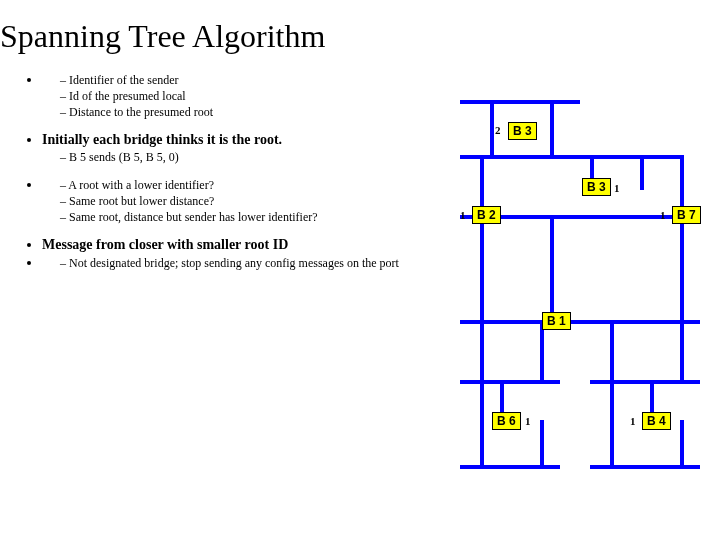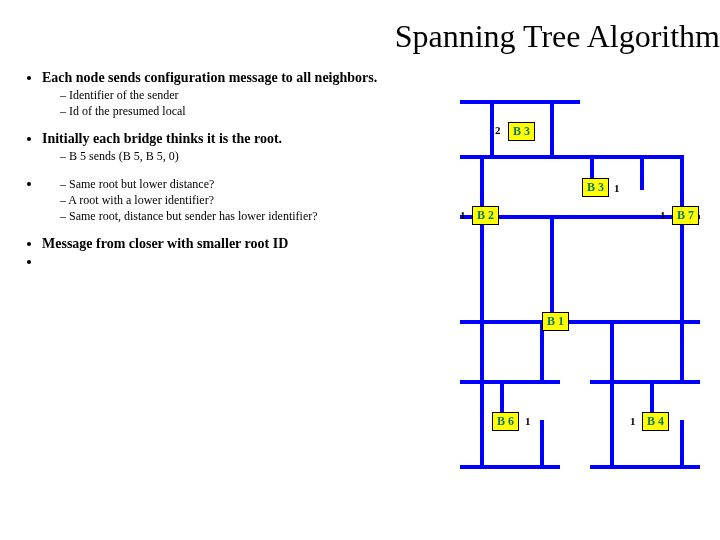--- a/index.html
+++ b/index.html
@@ -7,21 +7,21 @@
     width: 720px;
     height: 540px;
     background: #fff;
     font-family: "Times New Roman", serif;
     color: #000;
     position: relative;
     overflow: hidden;
   }
   .title {
     font-size: 32px;
-    text-align: right;
+    text-align: left;
     margin-top: 18px;
     margin-bottom: 10px;
     font-weight: normal;
   }
   .content {
     position: absolute;
     left: 20px;
     top: 70px;
     width: 420px;
   }
@@ -55,63 +55,67 @@
     width: 280px;
     height: 460px;
   }
   .hline, .vline {
     position: absolute;
     background: #00f;
   }
   .node {
     position: absolute;
     background: #ff0;
-    color: #0f766e;
+    color: #000000;
     font-size: 12px;
     font-weight: bold;
     padding: 1px 4px;
     border: 1px solid #000;
-    font-family: Liberation Serif, serif;
+    font-family: Liberation Sans, sans-serif;
   }
   .portnum {
     position: absolute;
     font-size: 11px;
     font-weight: bold;
     color: #000;
     font-family: "Times New Roman", serif;
   }
 </style>
 </head>
 <body>
 
 <div class="title">Spanning Tree Algorithm</div>
 
 <div class="content">
   <ul class="main">
-    <li><span>Each node sends configuration message to all neighbors.</span>
+    <li>
       <ul class="sub">
         <li>Identifier of the sender</li>
         <li>Id of the presumed local</li>
+        <li>Distance to the presumed root</li>
       </ul>
     </li>
     <li><span>Initially each bridge thinks it is the root.</span>
       <ul class="sub">
         <li>B 5 sends (B 5, B 5, 0)</li>
       </ul>
     </li>
     <li>
       <ul class="sub">
+        <li>A root with a lower identifier?</li>
         <li>Same root but lower distance?</li>
-        <li>A root with a lower identifier?</li>
         <li>Same root, distance but sender has lower identifier?</li>
       </ul>
     </li>
     <li><span>Message from closer with smaller root ID</span>
     </li>
     <li>
+      <ul class="sub">
+        <li>Not designated bridge; stop sending  any config messages on the port</li>
+      </ul>
     </li>
   </ul>
 </div>
 
 <div class="diagram">
 
   <div class="hline" style="left:20px; top:30px; width:120px; height:4px;"></div>
 
   <div class="vline" style="left:50px; top:30px; width:4px; height:55px;"></div>
   <div class="vline" style="left:110px; top:30px; width:4px; height:55px;"></div>

